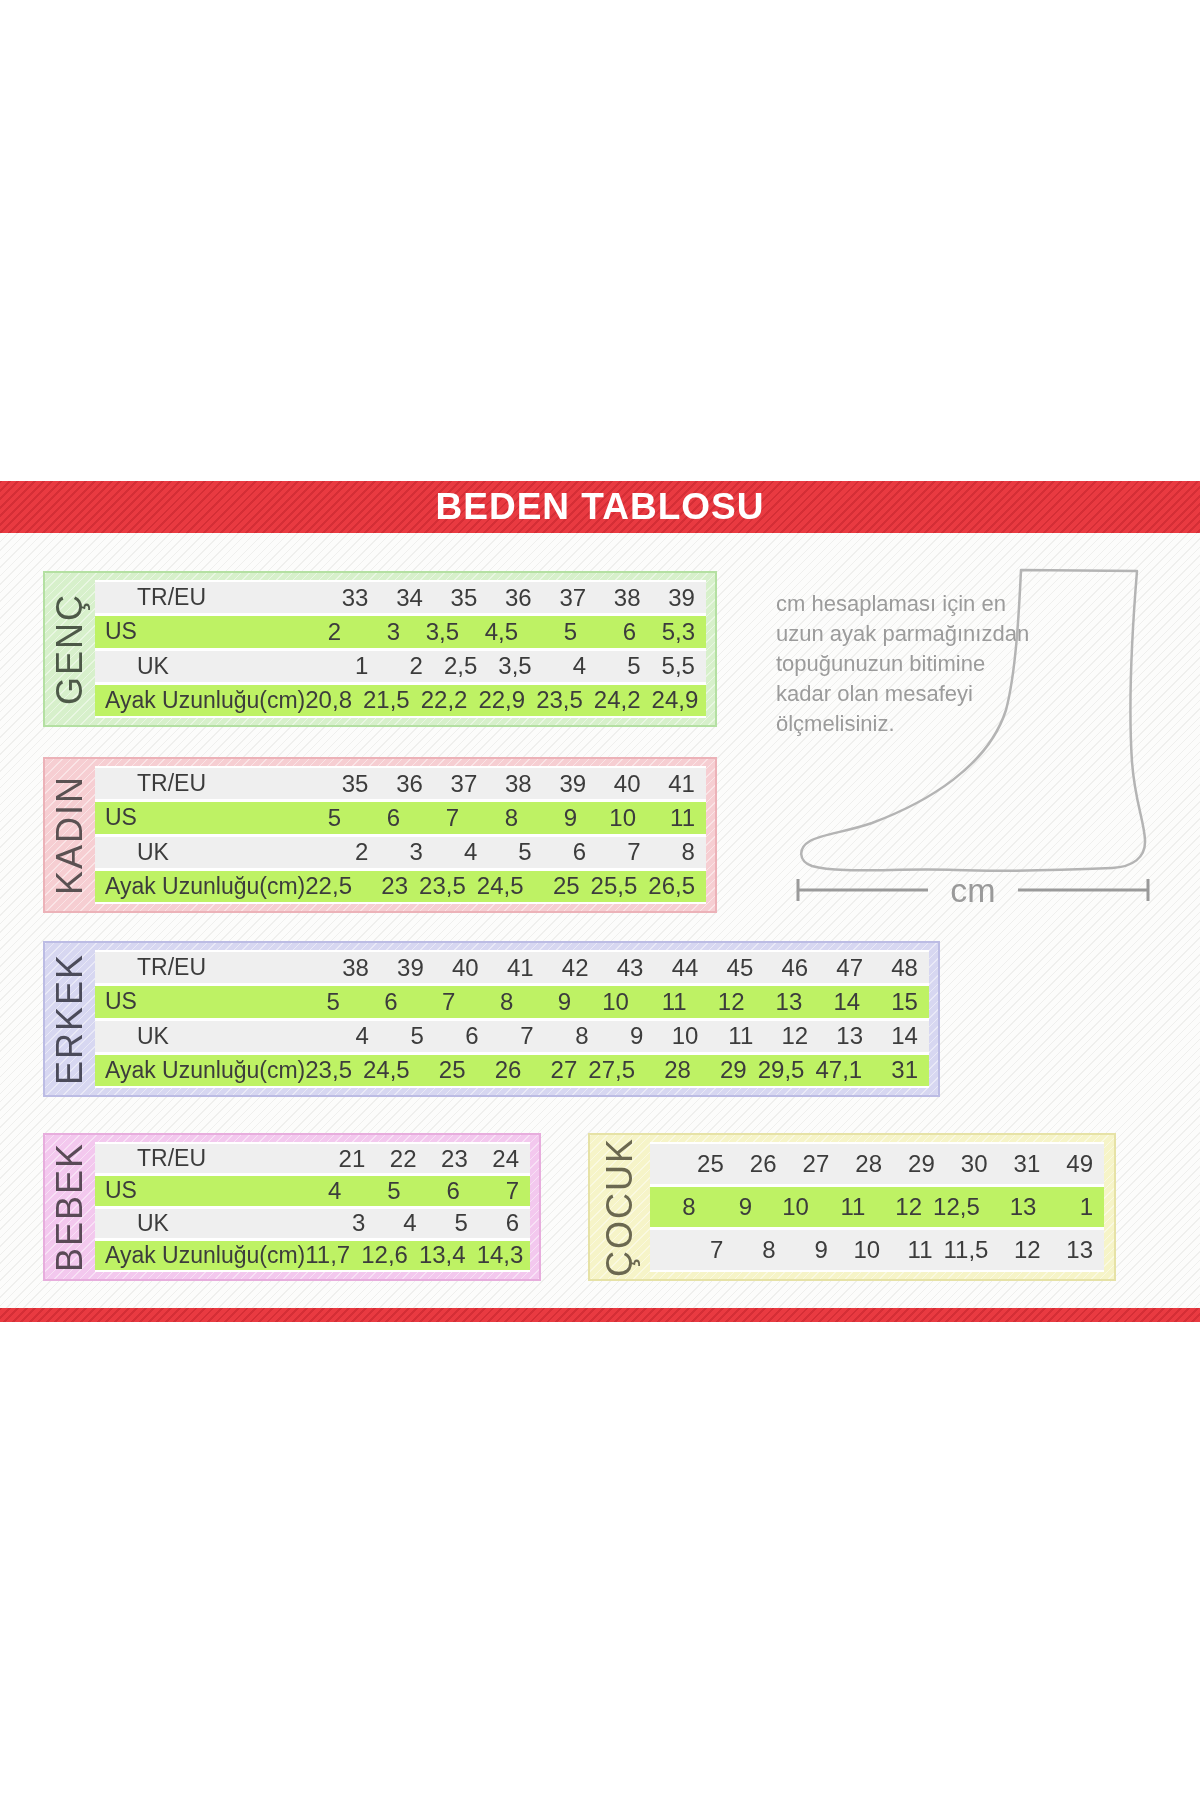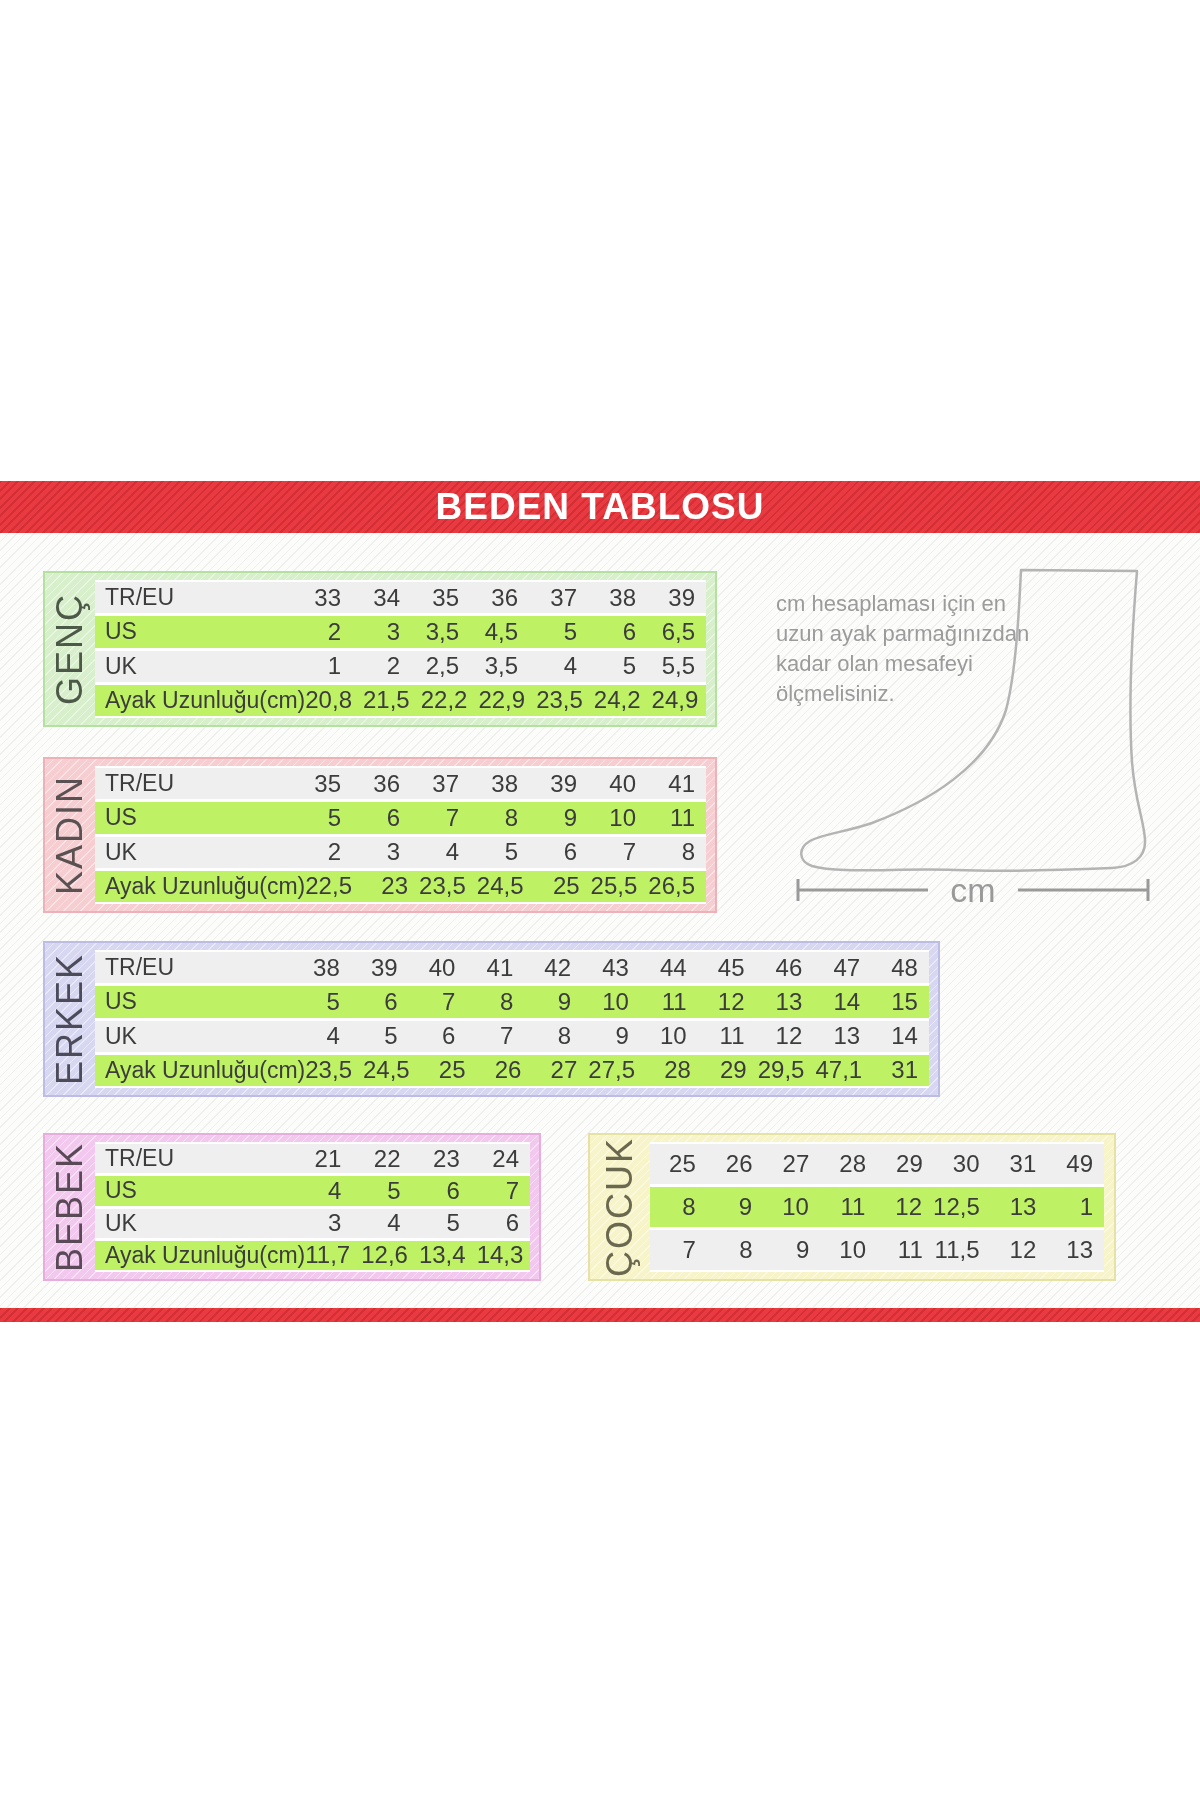--- a/index.html
+++ b/index.html
@@ -44,21 +44,21 @@
   .tlabel span {
     transform:rotate(-90deg); white-space:nowrap;
     font-size:36px; letter-spacing:2px; font-weight:normal;
   }
   .tbody {
     position:absolute; left:50px; right:9px; top:7px; bottom:7px;
     background:#ffffff; display:flex; flex-direction:column; gap:3px; padding:2px 0;
   }
   .cocuk .tbody { left:60px; right:10px; }
   .trow { flex:1 1 0; display:flex; align-items:center; }
-  .row-gray  { background:#efefef; }
+  .row-gray  { background:#efefef;padding-left:32px; }
   .row-light { background:#bef264; }
   .cell { white-space:nowrap; color:#3c3c3c; }
   .cell.head { flex:0 0 198px; padding-left:10px; font-size:23px; text-align:left; }
   .cell.val  { flex:1 1 0; padding-right:11px; font-size:24px; text-align:right; }
   
   .measure-text {
     position:absolute; left:776px; top:589px; width:340px;
     color:#9b9b9b; font-size:22px; line-height:30px;
   }
   .foot-svg { position:absolute; left:770px; top:552px; width:400px; height:360px; }
@@ -90,21 +90,21 @@
           <div class="cell val">39</div>
         </div>
         <div class="trow row-light">
           <div class="cell head">US</div>
           <div class="cell val">2</div>
           <div class="cell val">3</div>
           <div class="cell val">3,5</div>
           <div class="cell val">4,5</div>
           <div class="cell val">5</div>
           <div class="cell val">6</div>
-          <div class="cell val">6,5</div>
+          <div class="cell val">5,3</div>
         </div>
         <div class="trow row-gray">
           <div class="cell head">UK</div>
           <div class="cell val">1</div>
           <div class="cell val">2</div>
           <div class="cell val">2,5</div>
           <div class="cell val">3,5</div>
           <div class="cell val">4</div>
           <div class="cell val">5</div>
           <div class="cell val">5,5</div>
@@ -304,20 +304,21 @@
           <div class="cell val">11,5</div>
           <div class="cell val">12</div>
           <div class="cell val">13</div>
         </div>
       </div>
   </div>
 
   <div class="measure-text">
     <div>cm hesaplaması için en</div>
     <div>uzun ayak parmağınızdan</div>
+    <div>topuğunuzun bitimine</div>
     <div>kadar olan mesafeyi</div>
     <div>ölçmelisiniz.</div>
   </div>
 
   <svg class="foot-svg" viewBox="0 0 400 360">
     <path d="M 251 18
          L 367 19
          C 362 80 358 150 362 210
          C 365 250 374 268 375 288
          C 376 306 362 315 342 316

